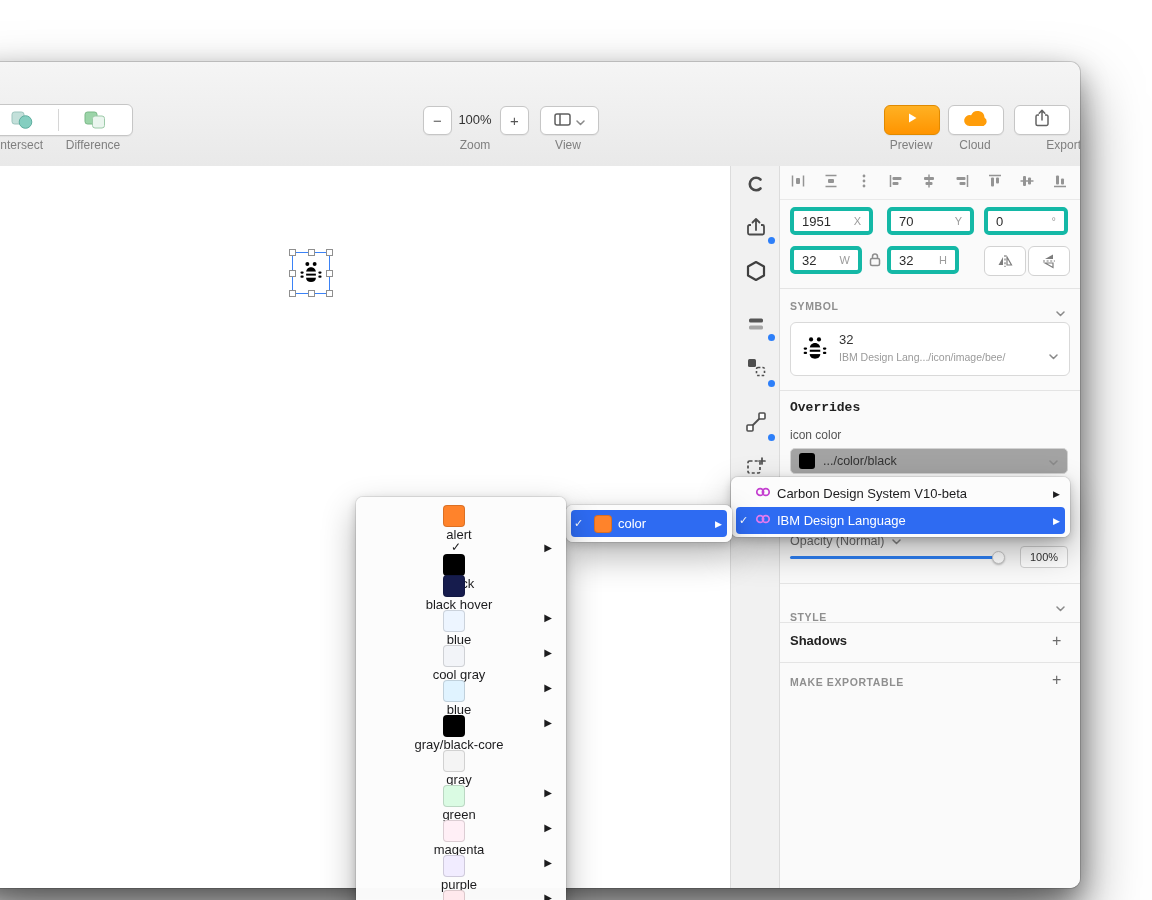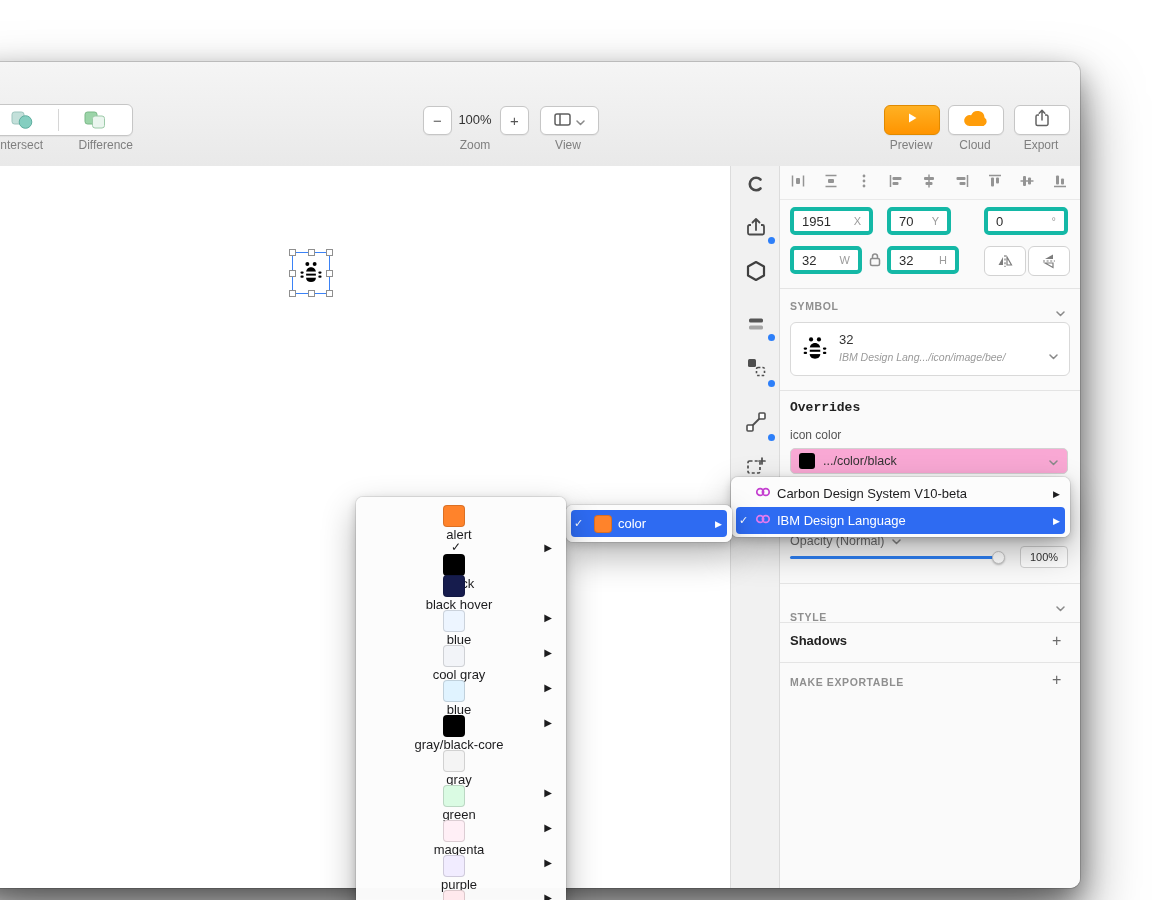--- a/index.html
+++ b/index.html
@@ -24,21 +24,21 @@
   .divider{height:1px;background:#e4e4e4;left:0;width:300px;}
   .field{background:#fff;border:4px solid #14b8a6;border-radius:5px;display:flex;align-items:center;
          box-sizing:border-box;height:28px;}
   .field input{border:0;outline:0;background:transparent;font:13px "Liberation Sans",sans-serif;
                color:#2b2b2b;width:100%;min-width:0;padding:0 0 0 8px;}
   .suffix{font-size:11px;color:#9c9c9c;padding-right:8px;}
   .sechead{font-size:10.5px;font-weight:700;letter-spacing:.6px;color:#8f8f8f;}
   .boldlbl{font-size:13px;font-weight:700;color:#222;}
   .plus{font-size:16px;color:#6b6b6b;line-height:1;}
   .card{background:#fff;border:1px solid #d9d9d9;border-radius:6px;}
-  .dd{background:#f9a8d4;border:1px solid #d2d2d2;border-radius:5px;display:flex;align-items:center;box-sizing:border-box;}
+  .dd{background:#a3a3a3;border:1px solid #d2d2d2;border-radius:5px;display:flex;align-items:center;box-sizing:border-box;}
   .menu{background:rgba(252,252,252,.98);border-radius:7px;
         box-shadow:0 14px 34px rgba(0,0,0,.3),0 3px 10px rgba(0,0,0,.18),0 0 0 1px rgba(0,0,0,.08);}
   .mrow{display:flex;align-items:center;height:27px;padding:0 10px 0 8px;font-size:13px;color:#1c1c1e;}
   .mrow .chk{width:16px;font-size:11px;}
   .mrow .lbl{margin-left:6px;white-space:nowrap;}
   .mrow .arr{margin-left:auto;font-size:9px;}
   .hl{background:#2e6bf2;color:#fff;border-radius:4px;margin:0 5px;padding-left:3px;padding-right:5px;}
   .crow{display:flex;align-items:center;height:35px;padding:0 14px 0 10px;font-size:13px;color:#1c1c1e;flex-direction:column;}
   .crow .chk{width:16px;font-size:12px;}
   .crow .sw{width:22px;height:22px;border-radius:4px;border:1px solid rgba(0,0,0,.14);box-sizing:border-box;
@@ -68,21 +68,21 @@
             </svg>
         </div>
         <div class="a" style="left:132px;top:5px;">
           <svg width="24" height="20" viewBox="0 0 24 20">
               <rect x="2" y="2" width="12" height="12" rx="2.5" fill="#9bd4a8" stroke="#79b886"></rect>
               <rect x="9.5" y="6" width="12" height="12" rx="2.5" fill="#eaf5ee" stroke="#9ccaa8"></rect>
             </svg>
         </div>
       </div>
       <div class="a tlabel" style="left:8px;top:76px;width:80px;">Intersect</div>
-      <div class="a tlabel" style="left:81px;top:76px;width:80px;text-align:right;">Difference</div>
+      <div class="a tlabel" style="left:81px;top:76px;width:80px;">Difference</div>
 
       <div class="a tbtn" style="left:451px;top:44px;width:27px;height:27px;font-size:15px;color:#555;">−</div>
       <div class="a zoomval" style="left:479px;top:44px;width:48px;height:27px;">100%</div>
       <div class="a tbtn" style="left:528px;top:44px;width:27px;height:27px;font-size:15px;color:#555;">+</div>
       <div class="a tlabel" style="left:463px;top:76px;width:80px;">Zoom</div>
 
       <div class="a tbtn" style="left:568px;top:44px;width:57px;height:27px;">
         <span><svg width="17" height="13" viewBox="0 0 17 13">
               <rect x="1" y="1" width="15" height="11" rx="2" fill="none" stroke="#5f5f5f" stroke-width="1.5"></rect>
               <path d="M6 1 V12" stroke="#5f5f5f" stroke-width="1.5"></path>
@@ -106,21 +106,21 @@
             </svg></span>
       </div>
       <div class="a tlabel" style="left:963px;top:76px;width:80px;">Cloud</div>
 
       <div class="a tbtn" style="left:1042px;top:43px;width:54px;height:28px;">
         <span><svg width="16" height="18" viewBox="0 0 16 18">
               <path d="M5 6 H3.5 A1.5 1.5 0 0 0 2 7.5 V15 A1.5 1.5 0 0 0 3.5 16.5 h9 A1.5 1.5 0 0 0 14 15 V7.5 A1.5 1.5 0 0 0 12.5 6 H11" fill="none" stroke="#636363" stroke-width="1.5"></path>
               <path d="M8 11 V1.8 M5.2 4.2 L8 1.4 L10.8 4.2" fill="none" stroke="#636363" stroke-width="1.5" stroke-linecap="round" stroke-linejoin="round"></path>
             </svg></span>
       </div>
-      <div class="a tlabel" style="left:1029px;top:76px;width:80px;">Export</div>
+      <div class="a tlabel" style="left:1029px;top:76px;width:80px;text-align:right;">Export</div>
     </div>
 
     <div class="a canvas">
       <div class="a selbox" style="left:320px;top:86px;width:36px;height:40px;">
         <div class="a" style="left:5px;top:7px;">
           <svg width="26" height="26" viewBox="0 0 32 32">
               <circle cx="11.5" cy="5" r="2.4" fill="#000"></circle>
               <circle cx="20.5" cy="5" r="2.4" fill="#000"></circle>
               <path d="M16 9c-3.6 0-6 2.6-6 6.2V22c0 2.9 2.4 5 6 5s6-2.1 6-5v-6.8C22 11.6 19.6 9 16 9z" fill="#000"></path>
               <rect x="8.5" y="14.2" width="15" height="2.6" fill="#fff"></rect>
@@ -254,21 +254,21 @@
               <rect x="9" y="5.5" width="3" height="6" rx="1" fill="#949494"></rect>
             </svg>
           </span>
       </div>
       <div class="a divider" style="top:33px;background:#e9e9e9;"></div>
 
       <div class="a field" style="left:10px;top:41px;width:83px;">
         <input value="1951" style="">
         <span class="suffix">X</span>
       </div>
-      <div class="a field" style="left:107px;top:41px;width:64px;">
+      <div class="a field" style="left:107px;top:41px;width:87px;">
         <input value="70" style="">
         <span class="suffix">Y</span>
       </div>
       <div class="a field" style="left:204px;top:41px;width:84px;">
         <input value="0" style="">
         <span class="suffix">°</span>
       </div>
 
       <div class="a field" style="left:10px;top:80px;width:72px;">
         <input value="32" style="">
@@ -314,21 +314,21 @@
               <path d="M16 9c-3.6 0-6 2.6-6 6.2V22c0 2.9 2.4 5 6 5s6-2.1 6-5v-6.8C22 11.6 19.6 9 16 9z" fill="#000"></path>
               <rect x="8.5" y="14.2" width="15" height="2.6" fill="#fff"></rect>
               <rect x="8.5" y="19.2" width="15" height="2.6" fill="#fff"></rect>
               <rect x="3" y="14.2" width="4" height="2.6" rx="1.3" fill="#000"></rect>
               <rect x="25" y="14.2" width="4" height="2.6" rx="1.3" fill="#000"></rect>
               <rect x="3" y="19.2" width="4" height="2.6" rx="1.3" fill="#000"></rect>
               <rect x="25" y="19.2" width="4" height="2.6" rx="1.3" fill="#000"></rect>
             </svg>
         </div>
         <div class="a" style="left:48px;top:9px;font-size:13px;color:#333;">32</div>
-        <div class="a" style="left:48px;top:28px;font-size:10.5px;color:#9a9a9a;white-space:nowrap;font-style:italic;">IBM Design Lang.../icon/image/bee/</div>
+        <div class="a" style="left:48px;top:28px;font-size:10.5px;color:#9a9a9a;white-space:nowrap;">IBM Design Lang.../icon/image/bee/</div>
         <div class="a" style="left:258px;top:23px;"><svg width="9" height="6" viewBox="0 0 9 6">
               <path d="M1 1 L4.5 4.5 L8 1" fill="none" stroke="#8a8a8a" stroke-width="1.5" stroke-linecap="round" stroke-linejoin="round"></path>
             </svg></div>
       </div>
 
       <div class="a divider" style="top:224px;"></div>
 
       <div class="a boldlbl" style="left:10px;top:234px;font-family:Liberation Mono, monospace;">Overrides</div>
       <div class="a" style="left:10px;top:262px;font-size:12px;color:#555;">icon color</div>
       <div class="a dd" style="left:10px;top:282px;width:278px;height:26px;">

